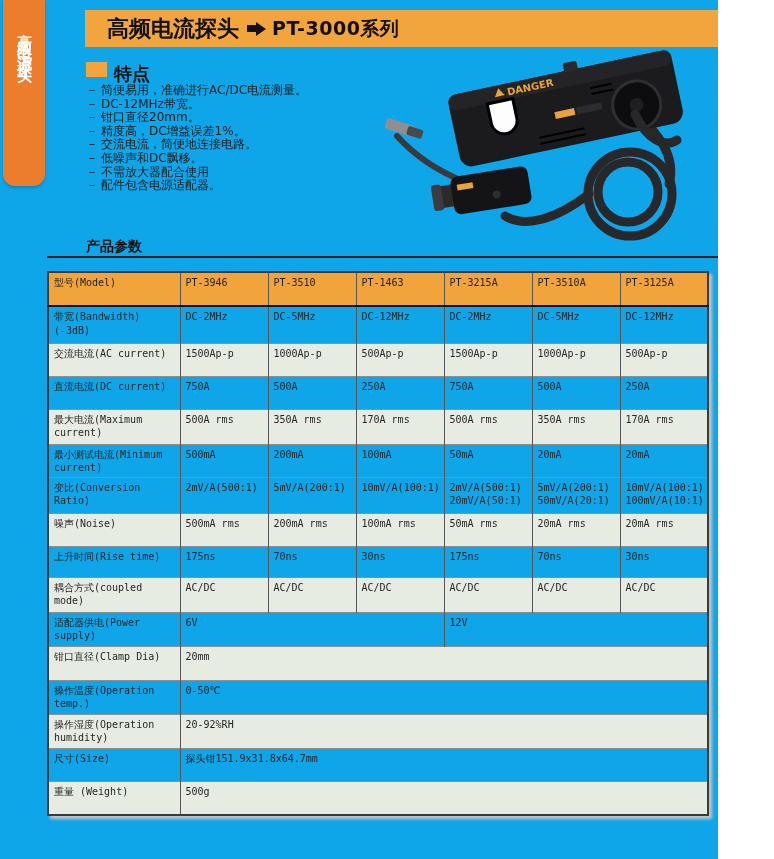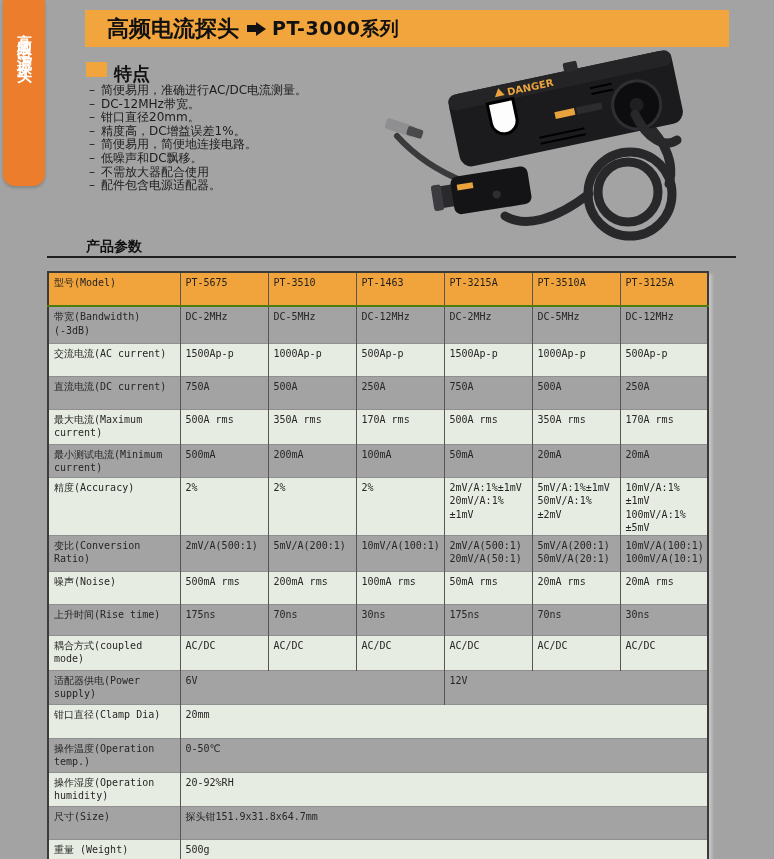--- a/index.html
+++ b/index.html
@@ -1,16 +1,16 @@
 <!DOCTYPE html>
 <html><head>
 <meta charset="utf-8">
 <style>
   html,body{margin:0;padding:0;background:#ffffff;}
-  .page{position:relative;width:774px;height:859px;background:#a3a3a3;overflow:hidden;
+  .page{position:relative;width:718px;height:859px;background:#0ea5e9;overflow:hidden;
         font-family:"DejaVu Sans",sans-serif;color:#1a1a1a;}
 
   
   .side-tab{position:absolute;left:3px;top:0;width:42px;height:186px;
             background:#ec7d2c;border-radius:0 0 12px 12px;
             display:flex;justify-content:center;box-shadow:0 2px 3px rgba(0,0,0,.18);}
   .side-tab .vtext{writing-mode:vertical-rl;text-orientation:upright;
             color:#fff;font-weight:bold;font-size:15px;letter-spacing:7px;margin-top:21px;}
 
   
@@ -41,21 +41,21 @@
 
   
   .spec-wrap{position:absolute;left:47px;top:271px;}
   table.spec{border-collapse:collapse;table-layout:fixed;width:660px;
              border:2px solid #3a3a3a;box-shadow:3px 3px 3px #c6c6c6;
              font-family:"DejaVu Sans Mono","DejaVu Sans",monospace;}
   table.spec th,table.spec td{border-left:1px solid #565656;border-top:1px solid #8f8f8f;
              font-weight:normal;text-align:left;vertical-align:top;
              padding:3px 4px 0 5px;font-size:10px;line-height:1.35;color:#262626;
              white-space:pre-line;overflow:hidden;}
-  table.spec th{background:#f2a43c;color:#1f1f1f;border-top:none;border-bottom:2px solid #4d7c0f;}
+  table.spec th{background:#f2a43c;color:#1f1f1f;border-top:none;border-bottom:2px solid #0f172a;}
   table.spec tr.alt td{background:#e7ece2;}
   col.c-label{width:132px;}
   col.c-data{width:88px;}
 </style>
 </head>
 <body>
 
 <div class="page">
 
   <div class="side-tab">
@@ -89,21 +89,21 @@
     <div class="feat">
         <span class="dash">–</span>
         <span>钳口直径20mm。</span>
       </div>
     <div class="feat">
         <span class="dash">–</span>
         <span>精度高，DC增益误差1%。</span>
       </div>
     <div class="feat">
         <span class="dash">–</span>
-        <span>简便易用，简便地连接电路。</span>
+        <span>交流电流，简便地连接电路。</span>
       </div>
     <div class="feat">
         <span class="dash">–</span>
         <span>低噪声和DC飘移。</span>
       </div>
     <div class="feat">
         <span class="dash">–</span>
         <span>不需放大器配合使用</span>
       </div>
     <div class="feat">
@@ -176,21 +176,21 @@
           <col class="c-data">
           <col class="c-data">
           <col class="c-data">
         <col class="c-data">
           <col class="c-data">
           <col class="c-data">
       </colgroup>
       <thead>
         <tr style="height:34px">
           <th>型号(Model)</th>
-          <th>PT-5675</th>
+          <th>PT-3946</th>
           <th>PT-3510</th>
           <th>PT-1463</th>
           <th>PT-3215A</th>
           <th>PT-3510A</th>
           <th>PT-3125A</th>
         </tr>
       </thead>
       <tbody>
         <tr style="height:37px">
           <td>带宽(Bandwidth)
@@ -232,32 +232,20 @@
         </tr>
         <tr style="height:33px">
           <td>最小测试电流(Minimum
 current)</td>
           <td>500mA</td>
           <td>200mA</td>
           <td>100mA</td>
           <td>50mA</td>
           <td>20mA</td>
           <td>20mA</td>
-        </tr>
-        <tr class="alt" style="height:38px">
-          <td>精度(Accuracy)</td>
-          <td>2%</td>
-          <td>2%</td>
-          <td>2%</td>
-          <td>2mV/A:1%±1mV
-20mV/A:1%±1mV</td>
-          <td>5mV/A:1%±1mV
-50mV/A:1%±2mV</td>
-          <td>10mV/A:1%±1mV
-100mV/A:1%±5mV</td>
         </tr>
         <tr style="height:36px">
           <td>变比(Conversion
 Ratio)</td>
           <td>2mV/A(500:1)</td>
           <td>5mV/A(200:1)</td>
           <td>10mV/A(100:1)</td>
           <td>2mV/A(500:1)
 20mV/A(50:1)</td>
           <td>5mV/A(200:1)

